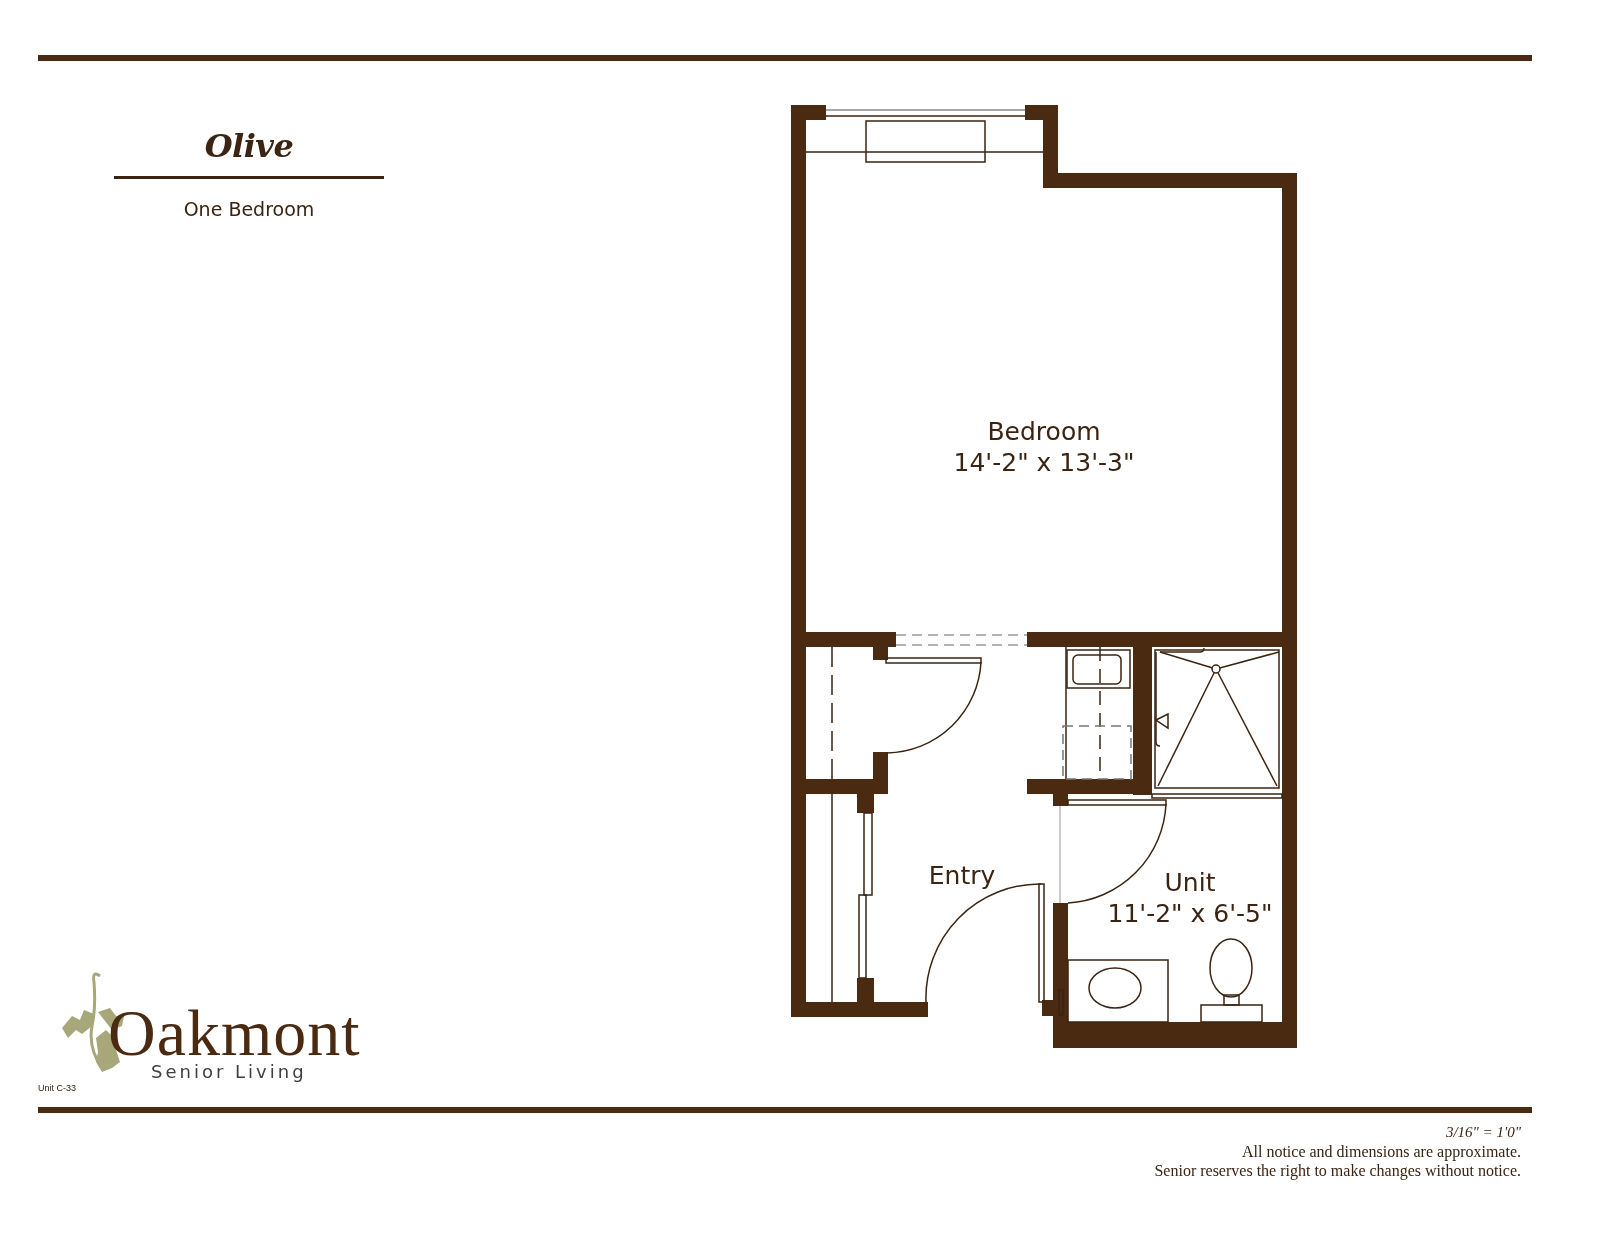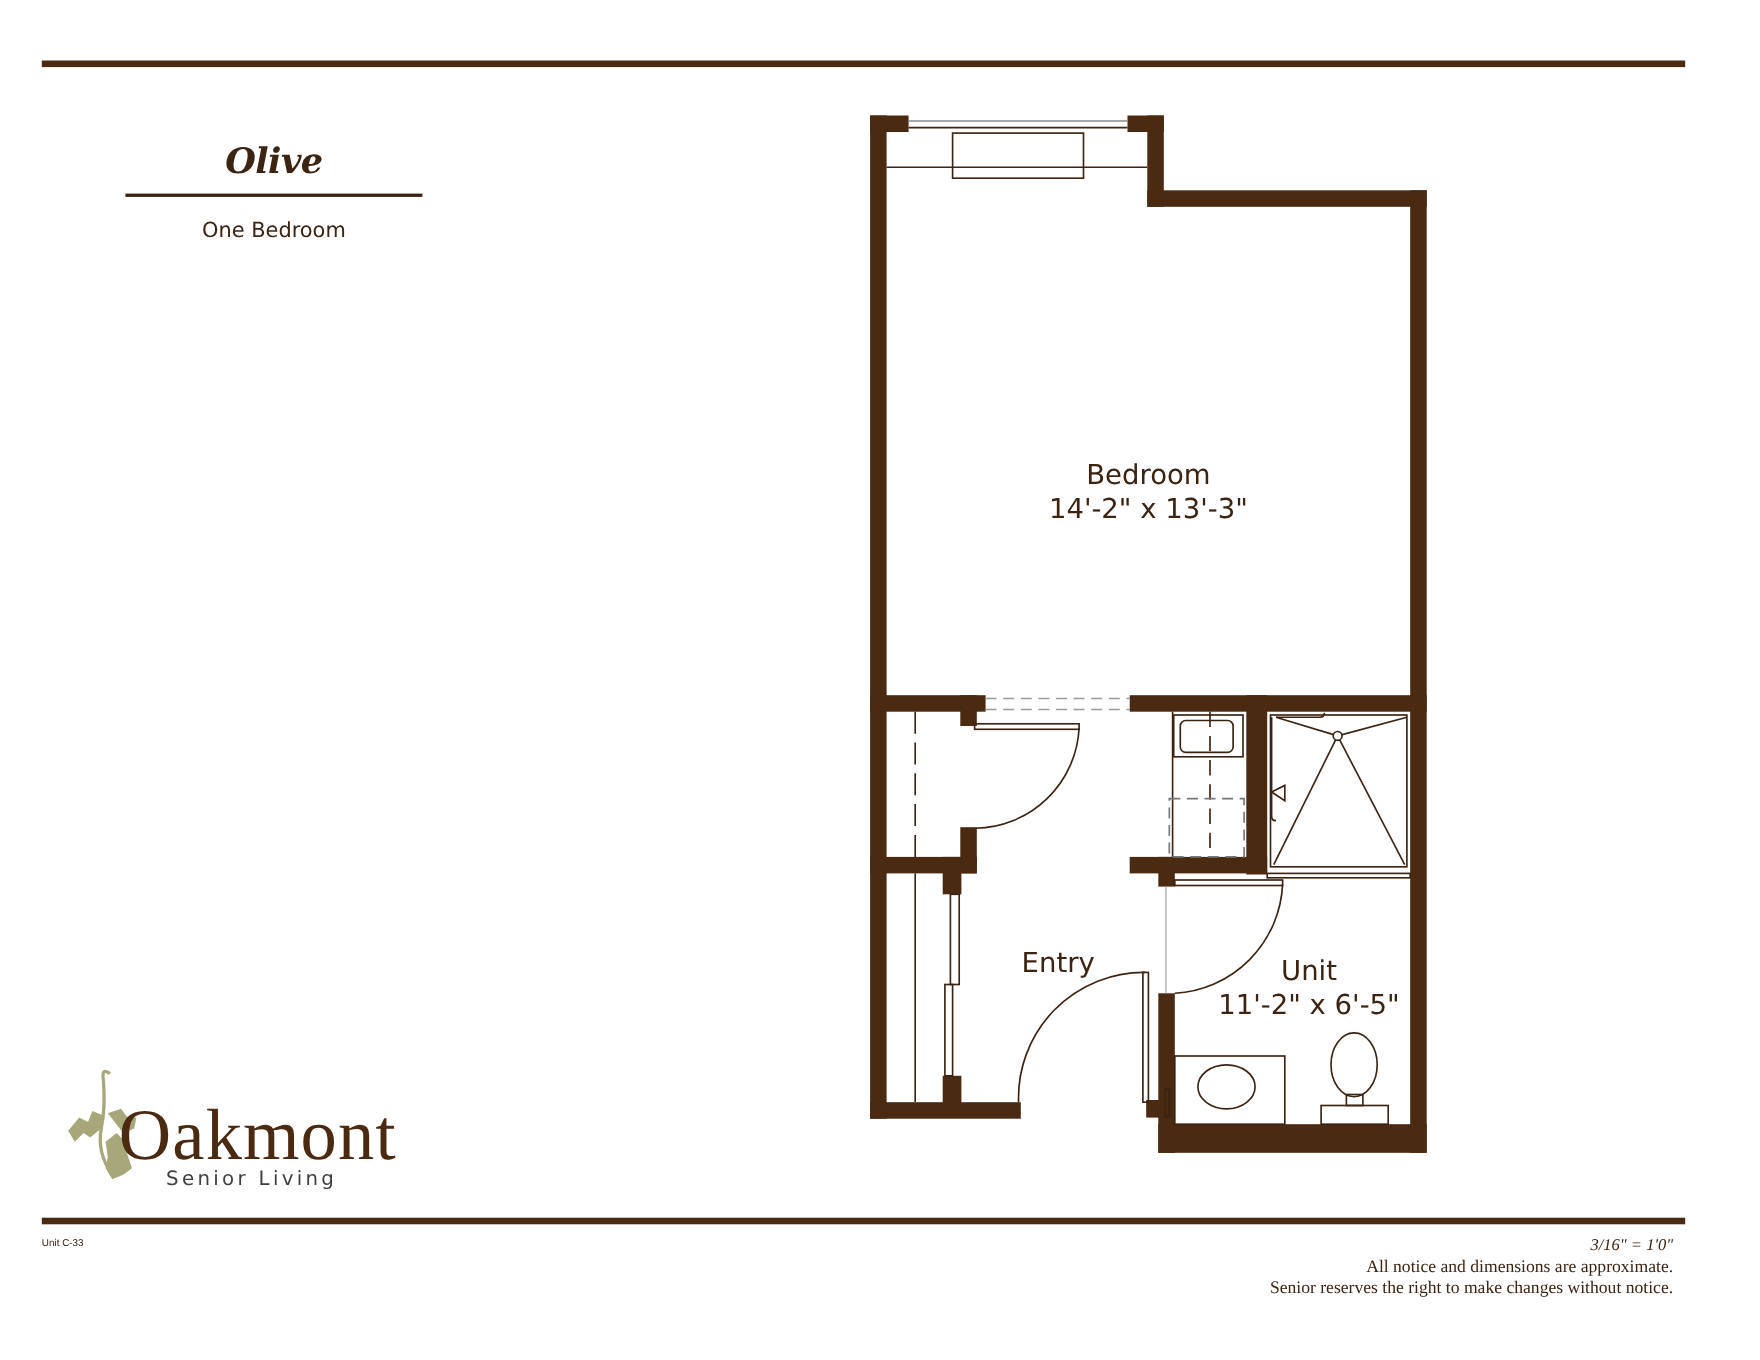--- a/index.html
+++ b/index.html
@@ -8,21 +8,21 @@
   .rule.top { top: 55px; }
   .rule.bottom { top: 1107px; }
   .title-block { position: absolute; left: 114px; top: 118px; width: 270px; text-align: center; }
   .plan-name { font-family: "DejaVu Serif", serif; font-weight: bold; font-size: 32px; color: #3b2412; line-height: 56px; letter-spacing: -0.5px; font-style: italic; }
   .title-rule { height: 3px; background: #3b2412; margin: 2px 0 12px 0; }
   .plan-type, .plan-size { font-family: "DejaVu Sans", sans-serif; font-size: 19px; line-height: 37px; color: #3b2412; white-space: nowrap; }
   .plan-size { margin-left: -10px; }
   .logo { position: absolute; left: 58px; top: 968px; width: 360px; height: 130px; }
   .logo-word { position: absolute; left: 50px; top: 30px; font-family: "Liberation Serif", serif; font-size: 66px; color: #4a2a10; letter-spacing: 1px; line-height: 70px; }
   .logo-sub { position: absolute; left: 93px; top: 92px; font-family: "DejaVu Sans", sans-serif; font-size: 18px; color: #404040; letter-spacing: 3px; line-height: 24px; }
-  .unit-id { position: absolute; left: 38px; top: 1125px; font-family: "Liberation Sans", sans-serif; font-size: 9px; color: #3b2412; }
+  .unit-id { position: absolute; left: 38px; top: 1083px; font-family: "Liberation Sans", sans-serif; font-size: 9px; color: #3b2412; }
   .footer { position: absolute; right: 79px; top: 1122px; text-align: right; font-family: "Liberation Serif", serif; color: #3b2412; }
   .scale { font-style: italic; font-size: 15px; line-height: 20px; }
   .disclaimer { font-size: 16px; line-height: 19px; }
   .plan { position: absolute; left: 0; top: 0; }
   .room-label { position: absolute; text-align: center; font-family: "DejaVu Sans", sans-serif; color: #3b2412; font-size: 25px; line-height: 31px; white-space: nowrap; }
 </style>
 </head>
 <body>
 
 <div class="rule top"></div>

